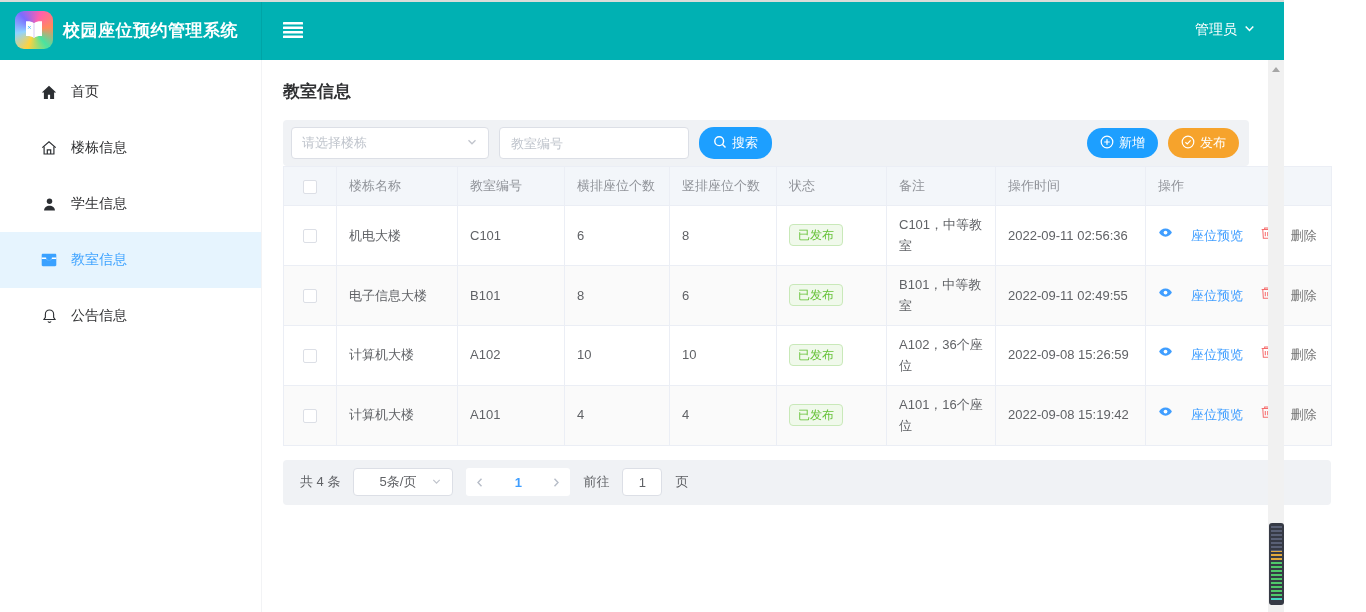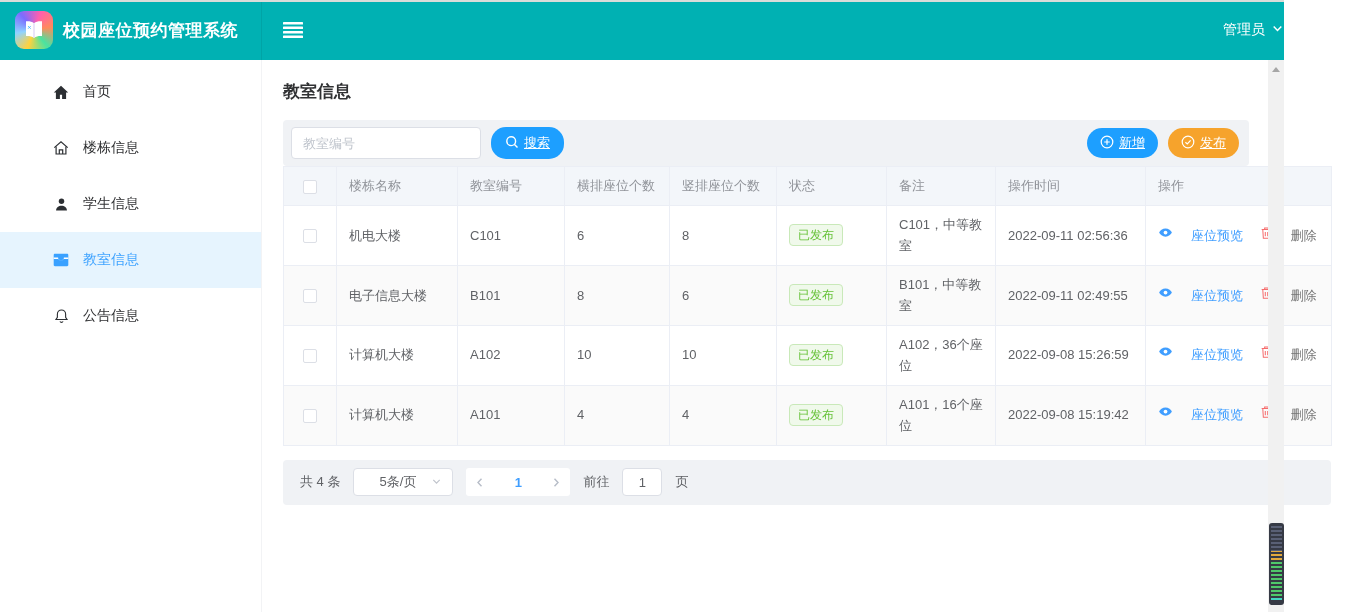--- a/index.html
+++ b/index.html
@@ -13,40 +13,40 @@
 
   
   .header { position:absolute; top:0; left:0; right:0; height:60px; background:#00b1b3; display:flex; align-items:center; z-index:10; }
   .brand { width:262px; height:100%; display:flex; align-items:center; padding-left:15px; gap:10px; border-right:1px solid rgba(0,0,0,0.07); flex:none; }
   .logo { width:38px; height:38px; border-radius:9px; flex:none;
     background: conic-gradient(from 200deg, #ffd23e, #8fd3ff, #7b6cff, #ff5fae, #ff8a5c, #49e3a1, #ffd23e);
     display:flex; align-items:center; justify-content:center; }
   .app-title { color:#fff; font-size:17px; font-weight:bold; letter-spacing:0.5px; white-space:nowrap; }
   .hamburger { margin-left:21px; display:flex; align-items:center; cursor:pointer; }
   .hd-spacer { flex:1; }
-  .user-menu { display:flex; align-items:center; gap:6px; color:#fff; font-size:14px; cursor:pointer; }
+  .user-menu { display:flex; align-items:center; gap:6px; color:#fff; font-size:14px; padding-right:28px; cursor:pointer; }
 
   
   .sidebar { position:absolute; top:60px; left:0; bottom:0; width:262px; background:#fff; border-right:1px solid #f2f3f5; padding-top:4px; z-index:5; }
-  .menu-item { height:56px; display:flex; align-items:center; padding-left:52px; gap:13px; font-size:14px; color:#303133; cursor:pointer; }
+  .menu-item { height:56px; display:flex; align-items:center; padding-left:40px; gap:13px; font-size:14px; color:#303133; cursor:pointer; }
   .menu-item .mi { width:18px; display:flex; justify-content:center; color:#2c2f33; }
   .menu-item.active { background:#e6f4fe; color:#3fa3ff; }
   .menu-item.active .mi { color:#3aa1ff; }
 
   
   .main { position:absolute; top:60px; left:262px; right:0; bottom:0; background:#fff; padding:20px 35px 0 21px; }
   .page-title { font-size:17px; font-weight:bold; color:#303133; margin-bottom:17px; }
 
   .toolbar { height:46px; background:#f0f2f5; border-radius:4px; display:flex; align-items:center; padding:0 10px 0 8px; gap:10px; }
   .sel { background:#fff; border:1px solid #dcdfe6; border-radius:4px; height:32px; display:flex; align-items:center; padding:0 10px; cursor:pointer; }
   .sel .ph { flex:1; font-size:13px; color:#bfc4cc; }
   .sel-building { width:198px; }
   .txt-input { width:190px; height:32px; border:1px solid #dcdfe6; border-radius:4px; padding:0 11px; font-size:13px; color:#606266; outline:none; font-family:inherit; }
   .txt-input::placeholder { color:#bfc4cc; }
-  .btn { display:inline-flex; align-items:center; justify-content:center; gap:5px; border:none; border-radius:15px; color:#fff; font-size:13px; cursor:pointer; font-family:inherit;text-decoration:underline; }
+  .btn { display:inline-flex; align-items:center; justify-content:center; gap:5px; border:none; border-radius:15px; color:#fff; font-size:13px; cursor:pointer; font-family:inherit; }
   .btn-search { background:#1d9fff; height:32px; padding:0 14px; }
   .btn-add { background:#1d9fff; height:30px; padding:0 13px; }
   .btn-publish { background:#f6a32c; height:30px; padding:0 13px; }
   .tb-spacer { flex:1; }
 
   
   table { border-collapse:collapse; table-layout:fixed; width:1048px; font-size:13px; }
   th, td { border:1px solid #ebeef5; padding:8px 12px; text-align:left; vertical-align:middle; }
   thead th { background:#f3f6fa; color:#909399; font-weight:500; height:39px; padding:0 12px; }
   tbody td { color:#606266; height:59px; line-height:1.65; }
@@ -160,20 +160,28 @@
           </svg>
       </span>
       <span>公告信息</span>
     </div>
   </div>
 
   <div class="main">
     <div class="page-title">教室信息</div>
 
     <div class="toolbar">
+      <div class="sel sel-building">
+        <span class="ph">请选择楼栋</span>
+        <span>
+          <svg width="12" height="12" viewBox="0 0 12 12">
+              <path d="M2.5 4.3 6 7.8l3.5-3.5" fill="none" stroke="#c0c4cc" stroke-width="1.3"></path>
+            </svg>
+        </span>
+      </div>
       <input class="txt-input" type="text" placeholder="教室编号" style="">
       <button class="btn btn-search">
         <span>
           <svg width="14" height="14" viewBox="0 0 14 14">
               <circle cx="6.2" cy="6.2" r="4.4" fill="none" stroke="#fff" stroke-width="1.4"></circle>
               <path d="M9.5 9.5l3 3" stroke="#fff" stroke-width="1.4"></path>
             </svg>
         </span>
         <span>搜索</span>
       </button>

